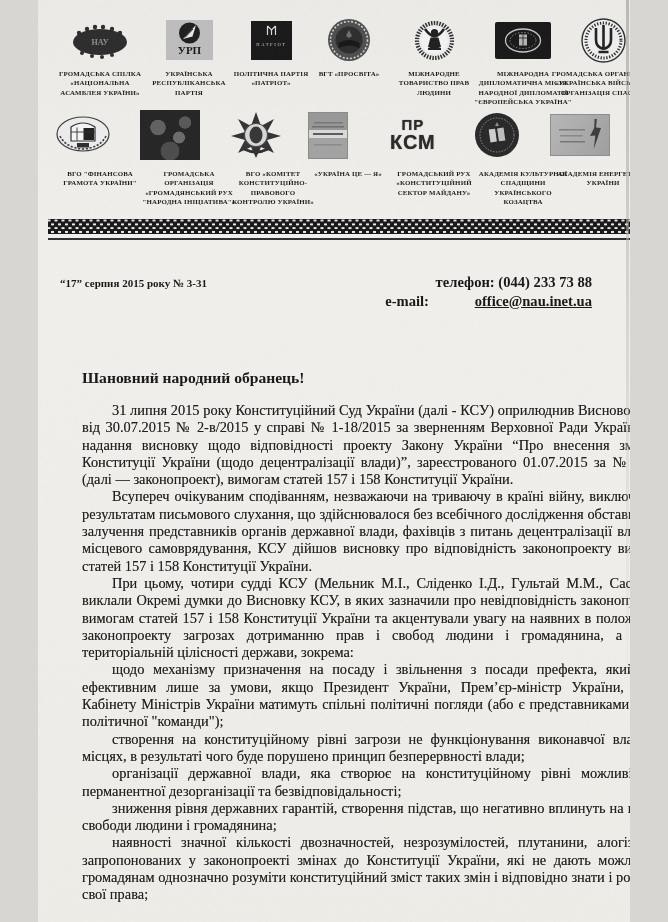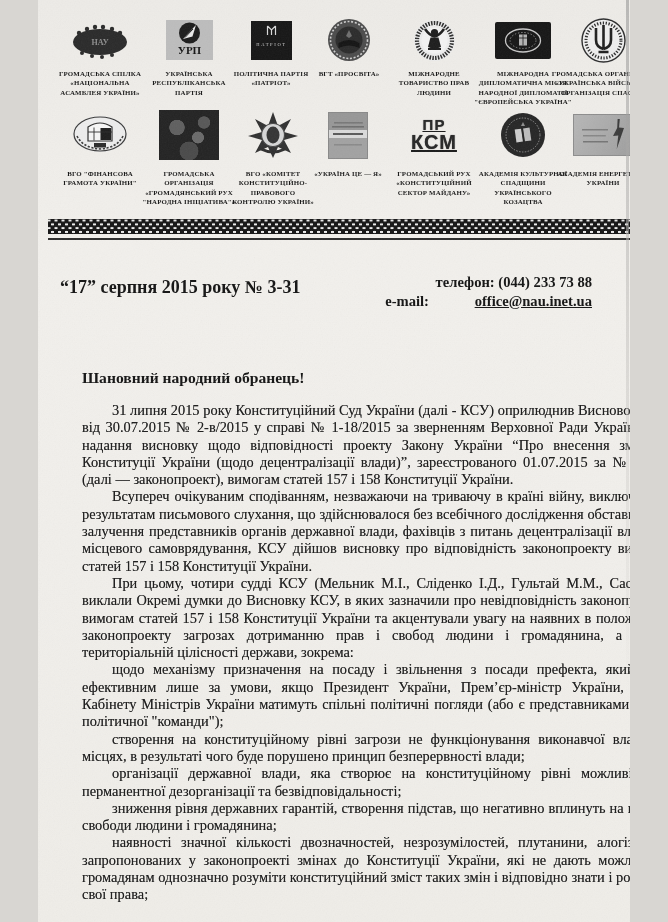--- a/index.html
+++ b/index.html
@@ -6,21 +6,21 @@
   .page{position:relative;width:592px;height:922px;margin:0 auto;overflow:hidden;
         background:linear-gradient(180deg,#edebe7 0,#f2f0ec 250px,#f1efeb 60%,#efede8 100%);
         font-family:"Liberation Serif","DejaVu Serif",serif;color:#1b1b1b;}
   .page::after{content:"";position:absolute;right:1px;top:0;width:3px;height:100%;
         background:linear-gradient(180deg,#8f8f8f,#c4c2bf 35%,rgba(0,0,0,0) 75%);opacity:.55;pointer-events:none;}
   .grain{position:absolute;left:0;top:0;z-index:50;pointer-events:none;opacity:.5;}
 
   
   .cell{position:absolute;text-align:center;}
   .row1 .logo-wrap{height:48px;display:flex;align-items:center;justify-content:center;}
-  .row2 .logo-wrap{height:58px;display:flex;align-items:center;justify-content:center;text-decoration:underline;}
+  .row2 .logo-wrap{height:58px;display:flex;align-items:center;justify-content:flex-start;}
   .caption{margin-top:5px;font-weight:bold;font-size:6.9px;line-height:1.34;letter-spacing:.15px;color:#191919;}
   .ksm-logo{font-family:"Liberation Sans","DejaVu Sans",sans-serif;font-weight:900;color:#272727;
         text-align:center;line-height:.95;letter-spacing:1px;text-shadow:0 0 1px #555;}
   .ksm-l1{font-size:15px;}
   .ksm-l2{font-size:20px;}
   .ni{width:60px;height:50px;
       background:radial-gradient(circle at 30% 35%,#5f5f5f 0 14%,rgba(0,0,0,0) 15%),
                  radial-gradient(circle at 65% 55%,#6a6a6a 0 12%,rgba(0,0,0,0) 13%),
                  radial-gradient(circle at 50% 82%,#4a4a4a 0 18%,rgba(0,0,0,0) 19%),
                  radial-gradient(circle at 75% 25%,#575757 0 10%,rgba(0,0,0,0) 11%),
@@ -40,21 +40,21 @@
       clip-path:polygon(42% 0,62% 0,55% 28%,100% 30%,34% 100%,48% 55%,0 57%,38% 30%);}
 
   
   .band{position:absolute;left:10px;top:219px;width:650px;height:15px;background-color:#151515;
       background-image:radial-gradient(circle,#ececec 1.15px,rgba(0,0,0,0) 1.45px),
                        radial-gradient(circle,#ececec 1.15px,rgba(0,0,0,0) 1.45px);
       background-size:7px 7.6px;background-position:1px 1.6px,4.5px 5.3px;}
   .band-rule{position:absolute;left:10px;top:238px;width:652px;height:2.4px;background:#2c2c2c;}
 
   
-  .date-line{position:absolute;top:277px;left:22px;font-weight:bold;font-size:18px;color:#141414;}
+  .date-line{position:absolute;top:277px;left:22px;font-weight:bold;font-size:11px;color:#141414;}
   .addr{position:absolute;top:273px;right:38px;text-align:right;font-weight:bold;
         font-size:14.6px;line-height:18.6px;color:#141414;}
   .addr .u{text-decoration:underline;margin-left:42px;}
 
   .salutation{position:absolute;top:369px;left:44px;width:588px;text-align:left;
         font-weight:bold;font-size:15.6px;color:#141414;}
   .body-text{position:absolute;top:402px;left:44px;width:588px;}
   .body-text p{margin:0;text-indent:30px;text-align:justify;font-size:14.4px;line-height:17.3px;
         color:#1c1c1c;text-shadow:0 0 .4px rgba(20,20,20,.55);}
 </style>

